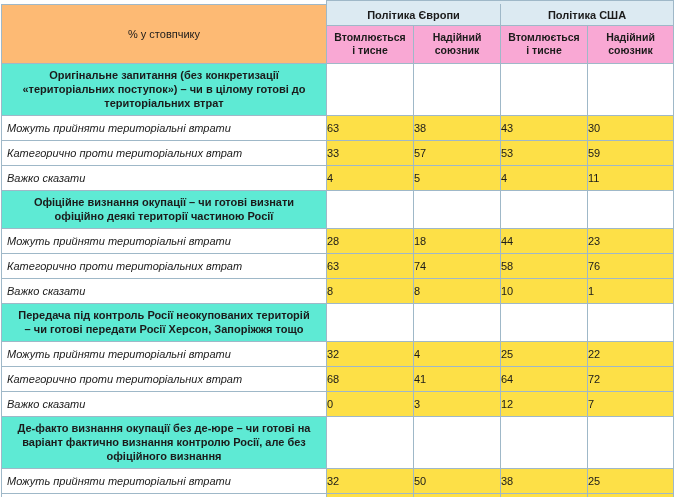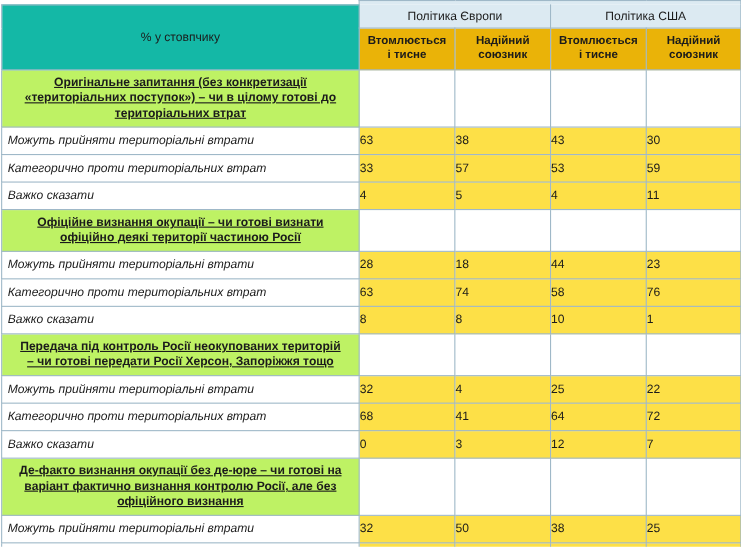--- a/index.html
+++ b/index.html
@@ -40,55 +40,54 @@
   }
 
   
   .hdr-top {
     background: #dceaf2;
     height: 17px;
   }
   .hdr-group {
     background: #dceaf2;
     text-align: center;
-    font-weight: normal;
+    font-weight: bold;
     font-size: 11px;
     color: #1b1b1b;
     height: 19px;
     padding: 1px 2px;
   }
   .hdr-stub {
-    background: #14b8a6;
+    background: #fdba74;
     text-align: center;
     font-size: 11px;
     color: #1b1b1b;
     padding: 2px 4px;
     margin-top: 14px;
   }
   .hdr-sub {
-    background: #eab308;
+    background: #f9a8d4;
     text-align: center;
     font-weight: bold;
     font-size: 10.5px;
     line-height: 13px;
     color: #1b1b1b;
     padding: 3px 4px 4px 4px;
     height: 30px;
   }
 
   
   .sec {
-    background: #bef264;
+    background: #5eead4;
     font-weight: bold;
     font-size: 11px;
     line-height: 14px;
     text-align: center;
     padding: 4px 14px 5px 14px;
     color: #1b1b1b;
-    text-decoration: underline;
   }
   .lbl {
     background: #ffffff;
     font-size: 11px;
     text-align: left;
     padding: 3px 4px 3px 5px;
     height: 18px;
     color: #1b1b1b;
     font-style: italic;
   }

